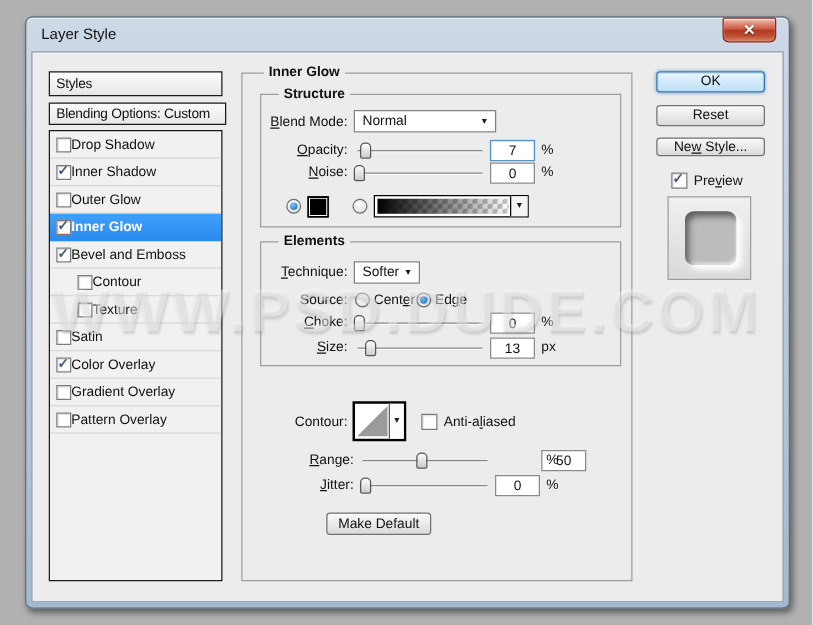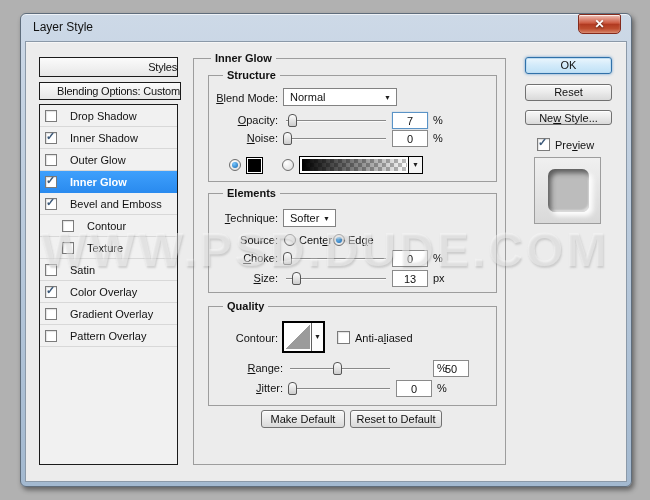--- a/index.html
+++ b/index.html
@@ -19,30 +19,30 @@
     background:linear-gradient(180deg,#f0c3b8 0%,#e09181 20%,#cd5a41 45%,#b13a21 52%,#bd4c2e 75%,#d67f64 100%);
     box-shadow:inset 0 1px 0 rgba(255,255,255,0.7), inset 0 0 2px rgba(255,255,255,0.35);
     color:#fff;font-size:12px;font-weight:bold;text-align:center;line-height:18px;
     text-shadow:0 1px 2px rgba(0,0,0,0.55);cursor:default;}
   #client{position:absolute;left:25px;top:41px;width:602px;height:441px;background:#ececec;
     border:1px solid #8b99a8;box-sizing:border-box;box-shadow:inset 0 1px 0 #f6f6f6;}
 
   
   .side-box{position:absolute;border:1px solid #1b1b1b;box-sizing:border-box;
     background:linear-gradient(#fbfbfb,#e7e7e7);font-size:11px;color:#111;
-    padding-left:5px;letter-spacing:-0.2px;white-space:nowrap;overflow:hidden;text-align:right;}
+    padding-left:5px;letter-spacing:-0.2px;white-space:nowrap;overflow:hidden;}
   #styles-header{left:39px;top:57px;width:139px;height:20px;line-height:18px;}
   #blend-opts{left:39px;top:82px;width:142px;height:18px;line-height:16px;}
   #styles-list{position:absolute;left:39px;top:104px;width:139px;height:361px;
     border:1px solid #1b1b1b;box-sizing:border-box;background:#f1f1f1;overflow:hidden;}
   .side-row{display:flex;align-items:center;height:22px;box-sizing:border-box;
     padding-left:5px;border-bottom:1px solid #d8d8d8;font-size:11px;color:#111;white-space:nowrap;}
   .side-row.indent{padding-left:22px;}
   .side-row.selected{background:linear-gradient(#3fa0fc,#2a8bef);color:#fff;font-weight:bold;border-bottom-color:#2a8bef;}
-  .side-label{margin-left:13px;}
+  .side-label{margin-left:0;}
 
   
   .cb{position:relative;display:inline-block;width:12px;height:12px;background:#fff;
     border:1px solid #7b7b7b;box-sizing:border-box;flex:0 0 auto;box-shadow:inset 1px 1px 1px rgba(0,0,0,0.12);}
   .cb .mark{display:none;position:absolute;left:0px;top:-3px;font-size:11px;font-weight:bold;color:#3d5a7a;}
   .cb.on .mark{display:block;}
   .radio{position:absolute;width:12px;height:12px;border-radius:50%;
     border:1px solid #6e6e6e;box-sizing:border-box;
     background:radial-gradient(circle at 35% 30%,#ffffff,#d9d9d9);}
   .radio.on::after{content:"";position:absolute;left:2px;top:2px;width:6px;height:6px;border-radius:50%;
@@ -243,23 +243,20 @@
   <span class="unit" style="left:433px;top:252px;">%</span>
 
   <span class="flabel" style="left:198px;top:272px;"><span></span><span class="u">S</span><span>ize:</span></span>
   <div class="slider" style="left:286px;top:272px;">
     <div class="track"></div>
     <div class="thumb" style="left: 10%;"></div>
   </div>
   <input class="num" style="left: 392px; top: 270px;" value="13">
   <span class="unit" style="left:433px;top:272px;">px</span>
 
-  <div class="grp" style="left:208px;top:306px;width:289px;height:100px;">
-    <span class="legend">Quality</span>
-  </div>
   <span class="flabel" style="left:198px;top:332px;"><span>Contour:</span><span class="u"></span><span></span></span>
   <div id="contour-pick">
     <div class="diag"></div>
     <div class="arrstrip"><span>▼</span></div>
   </div>
   <span class="cb" style="position:absolute;left:337px;top:331px;width:13px;height:13px;"></span>
   <span class="flabel" style="left:355px;top:332px;width:auto;text-align:right;"><span>Anti-a</span><span class="u">l</span><span>iased</span></span>
 
   <span class="flabel" style="left:203px;top:362px;"><span></span><span class="u">R</span><span>ange:</span></span>
   <div class="slider" style="left:290px;top:362px;">
@@ -271,21 +268,20 @@
 
   <span class="flabel" style="left:203px;top:382px;"><span></span><span class="u">J</span><span>itter:</span></span>
   <div class="slider" style="left:290px;top:382px;">
     <div class="track"></div>
     <div class="thumb" style="left: 2%;"></div>
   </div>
   <input class="num" style="left: 396px; top: 380px;" value="0">
   <span class="unit" style="left:437px;top:382px;">%</span>
 
   <div class="btn" style="left:261px;top:410px;width:84px;height:18px;line-height:16px;">Make Default</div>
-  <div class="btn" style="left:350px;top:410px;width:92px;height:18px;line-height:16px;">Reset to Default</div>
 
   <div class="btn default-ok" style="left:525px;top:57px;width:87px;height:17px;line-height:15px;">OK</div>
   <div class="btn" style="left:525px;top:84px;width:87px;height:17px;line-height:15px;">Reset</div>
   <div class="btn" style="left:525px;top:110px;width:87px;height:15px;line-height:15px;"><span>Ne</span><span class="u">w</span><span> Style...</span></div>
 
   <span class="cb on" style="position:absolute;left:537px;top:138px;width:13px;height:13px;">
       <span class="mark">✓</span>
     </span>
   <span class="flabel" style="left:555px;top:139px;width:auto;text-align:left;"><span>Pre</span><span class="u">v</span><span>iew</span></span>
 

